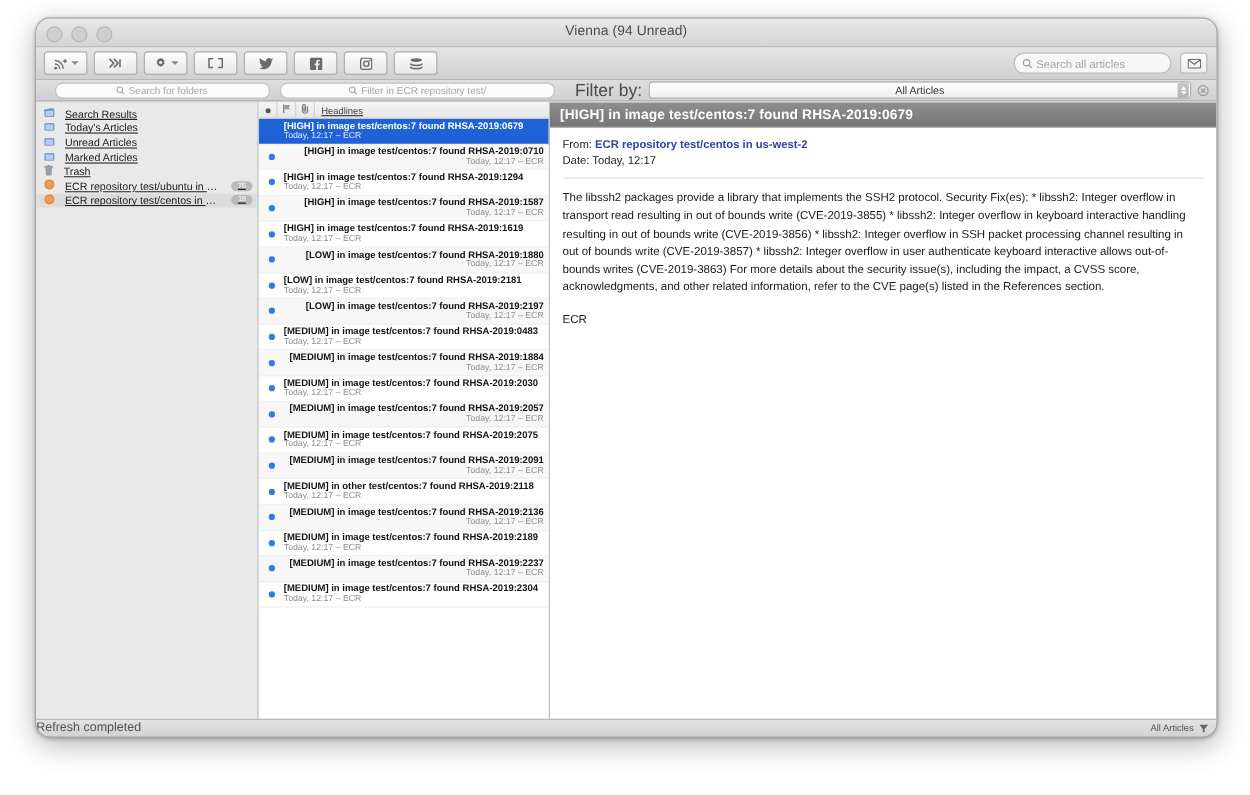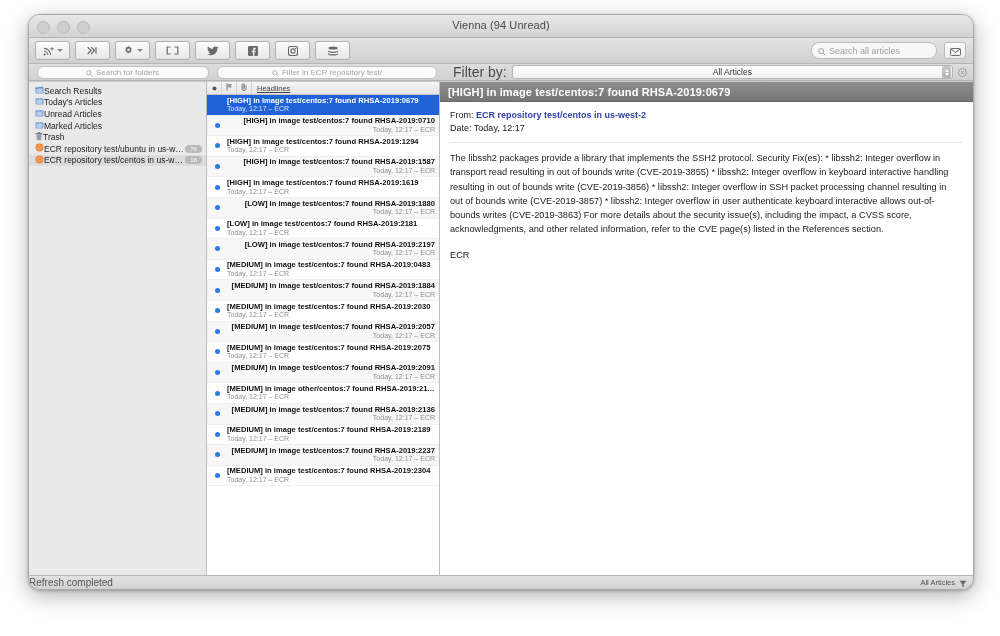--- a/index.html
+++ b/index.html
@@ -39,21 +39,21 @@
             display:flex;align-items:center;gap:3px;padding:0 6px;}
   .srch-all .ph{font-size:9px;color:#a2a2a2;}
   .mailbtn{width:20px;height:15px;border:1px solid #bcbcbc;border-radius:3px;
            background:linear-gradient(to bottom,#fdfdfd,#ededed);
            display:flex;align-items:center;justify-content:center;color:#6e6e6e;}
 
   
   .filterbar{height:16px;flex:0 0 16px;display:flex;align-items:center;
              background:linear-gradient(to bottom,#dedede,#d0d0d0);
              border-bottom:1px solid #b6b6b6;}
-  .fb-sidebar{width:177px;flex:0 0 177px;display:flex;justify-content:center;padding-left:5px;}
+  .fb-sidebar{width:177px;flex:0 0 177px;display:flex;justify-content:center;padding-left:12px;}
   .mini-search{height:11px;border:1px solid #c2c2c2;border-radius:6px;background:#fbfbfb;
                display:flex;align-items:center;justify-content:center;gap:3px;padding:0 5px;}
   .mini-search .ph{font-size:8px;color:#a6a6a6;white-space:nowrap;}
   .fb-list{width:232px;flex:0 0 232px;display:flex;justify-content:center;}
   .fb-right{flex:1;display:flex;align-items:center;gap:5px;padding:0 6px 0 10px;}
   .fb-label{font-size:14px;color:#4b4b4b;white-space:nowrap;}
   .popupbtn{flex:1;height:12px;border:1px solid #b4b4b4;border-radius:3px;
             background:linear-gradient(to bottom,#fefefe,#f0f0f0);
             position:relative;display:flex;align-items:center;justify-content:center;}
   .popupbtn .lbl{font-size:8.5px;color:#333;}
@@ -63,21 +63,21 @@
   .st-a{width:0;height:0;border-left:2.5px solid transparent;border-right:2.5px solid transparent;border-bottom:3px solid #fff;}
   .st-b{width:0;height:0;border-left:2.5px solid transparent;border-right:2.5px solid transparent;border-top:3px solid #fff;}
   .clear-x{color:#9a9a9a;display:flex;align-items:center;}
 
   
   .body{flex:1;display:flex;min-height:0;border-top:1px solid #c9c9c9;}
 
   
   .sidebar{width:177px;flex:0 0 177px;background:#e9e9e9;border-right:1px solid #bdbdbd;
            padding-top:3px;overflow:hidden;}
-  .srow{height:11.6px;display:flex;align-items:center;gap:0;padding:0 4px 0 6px;font-size:8.5px;color:#222;}
+  .srow{height:11.6px;display:flex;align-items:center;gap:8px;padding:0 4px 0 6px;font-size:8.5px;color:#222;text-decoration:underline;}
   .srow.sel{background:#dcdcdc;}
   .srow .txt{white-space:nowrap;overflow:hidden;text-overflow:ellipsis;flex:1;}
   .badge{min-width:13px;height:8px;border-radius:4px;background:#b9b9b9;color:#fff;
          font-size:6px;display:flex;align-items:center;justify-content:center;padding:0 2px;
          line-height:1;letter-spacing:-.2px;}
 
   
   .list{width:232px;flex:0 0 232px;background:#fff;border-right:1px solid #bdbdbd;
         display:flex;flex-direction:column;min-height:0;}
   .list-head{height:12px;flex:0 0 12px;display:flex;align-items:center;gap:0;
@@ -479,21 +479,21 @@
               <div class="atext">
                 <div class="atitle">[MEDIUM] in image test/centos:7 found RHSA-2019:2091</div>
                 <div class="ameta">Today, 12:17 – ECR</div>
               </div>
             </div>
             <div class="arow">
               <div class="adot">
                 <i></i>
               </div>
               <div class="atext">
-                <div class="atitle">[MEDIUM] in image other/centos:7 found RHSA-2019:2118</div>
+                <div class="atitle">[MEDIUM] in other test/centos:7 found RHSA-2019:2118</div>
                 <div class="ameta">Today, 12:17 – ECR</div>
               </div>
             </div>
             <div class="arow alt">
               <div class="adot">
                 <i></i>
               </div>
               <div class="atext">
                 <div class="atitle">[MEDIUM] in image test/centos:7 found RHSA-2019:2136</div>
                 <div class="ameta">Today, 12:17 – ECR</div>

